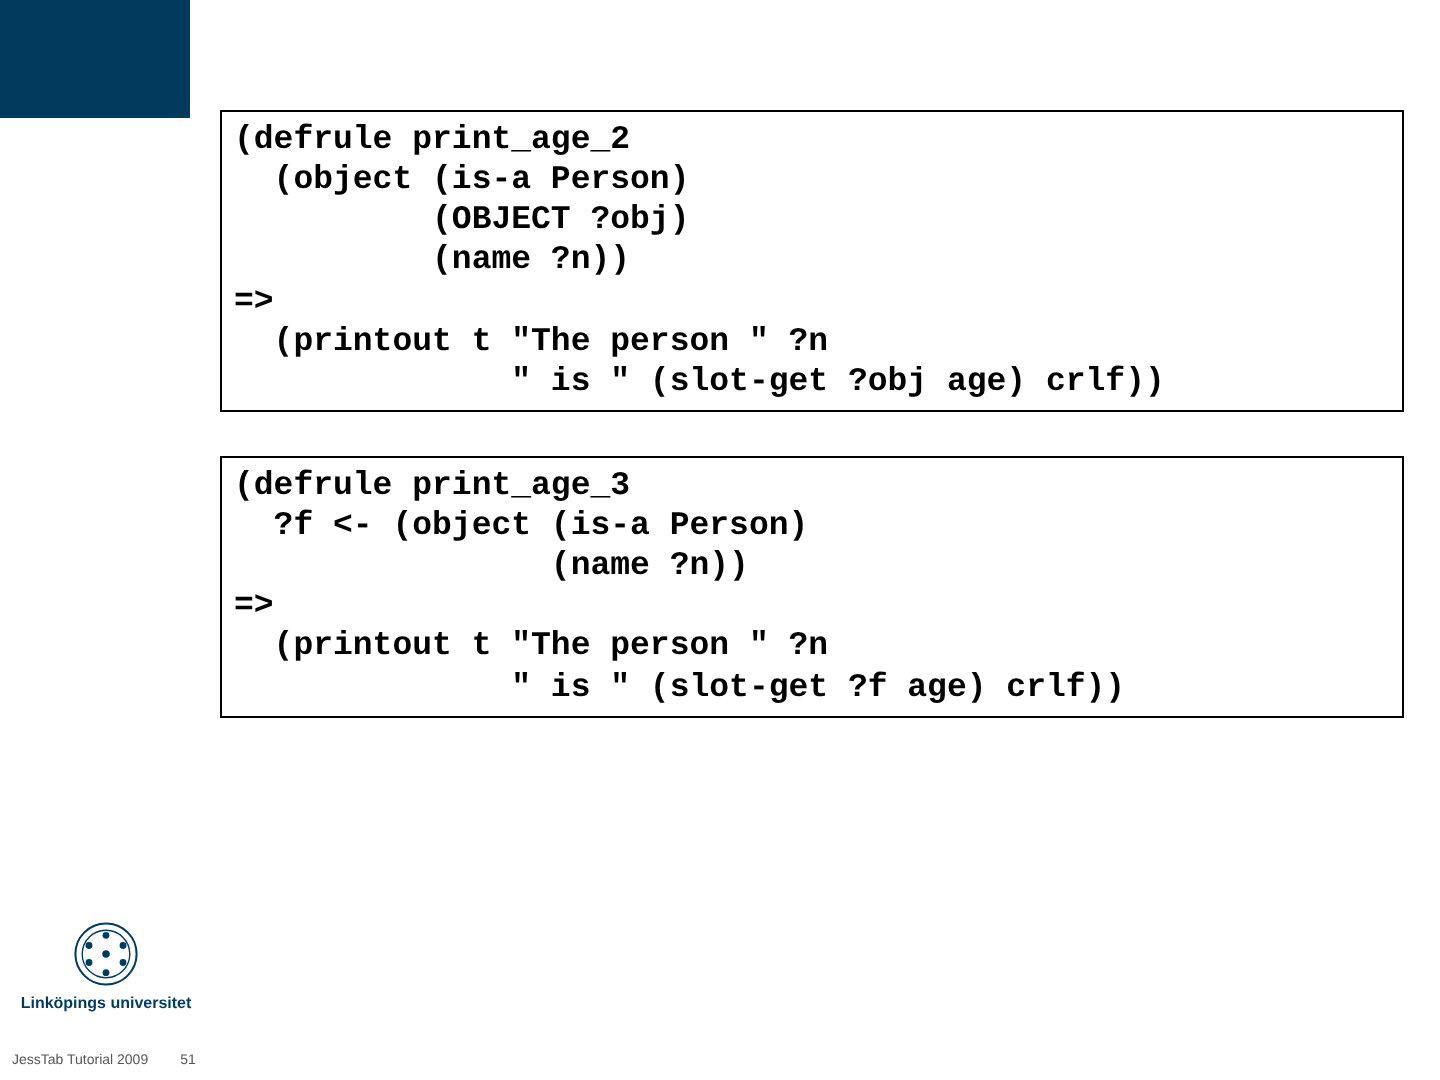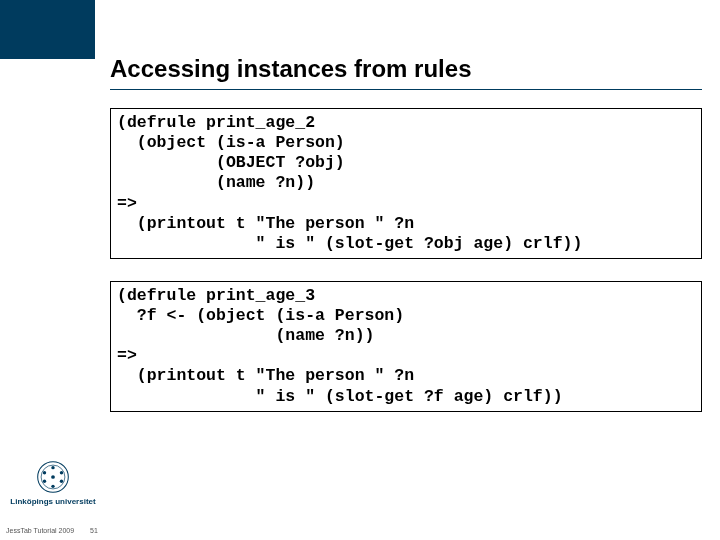--- a/index.html
+++ b/index.html
@@ -76,23 +76,20 @@
   .footer .num {
     margin-left: 14px;
   }
 </style>
 </head>
 <body>
 
 <div class="left-bar"></div>
 
 <div class="content">
-  <div class="title-wrap">
-    <h1 class="title">Accessing instances from rules</h1>
-  </div>
 
   <div class="code-box">(defrule print_age_2
   (object (is-a Person)
           (OBJECT ?obj)
           (name ?n))
 =&gt;
   (printout t "The person " ?n
               " is " (slot-get ?obj age) crlf))</div>
 
   <div class="code-box">(defrule print_age_3

